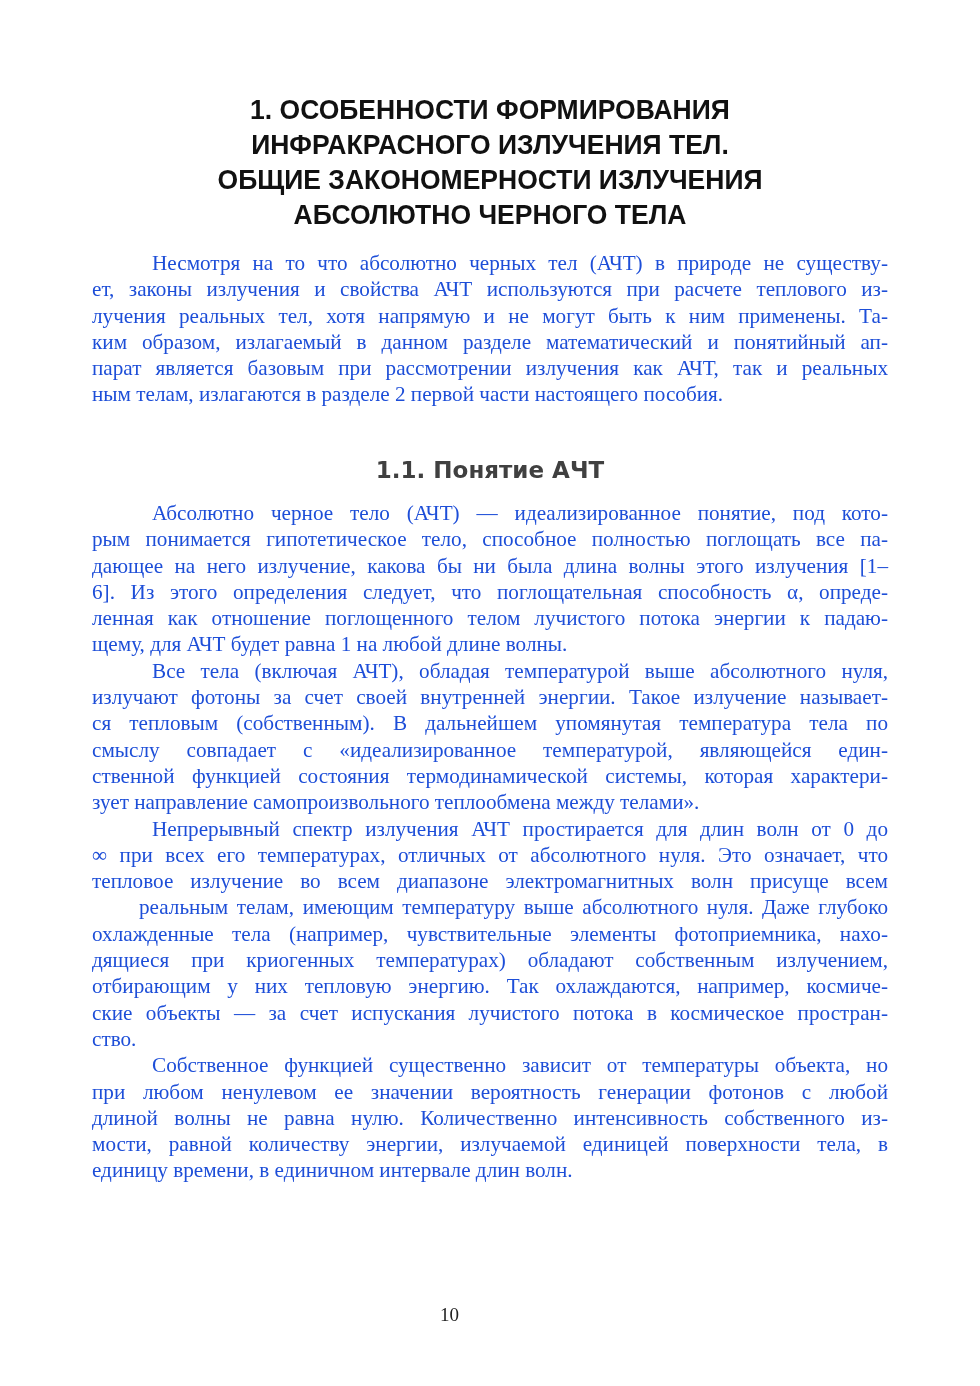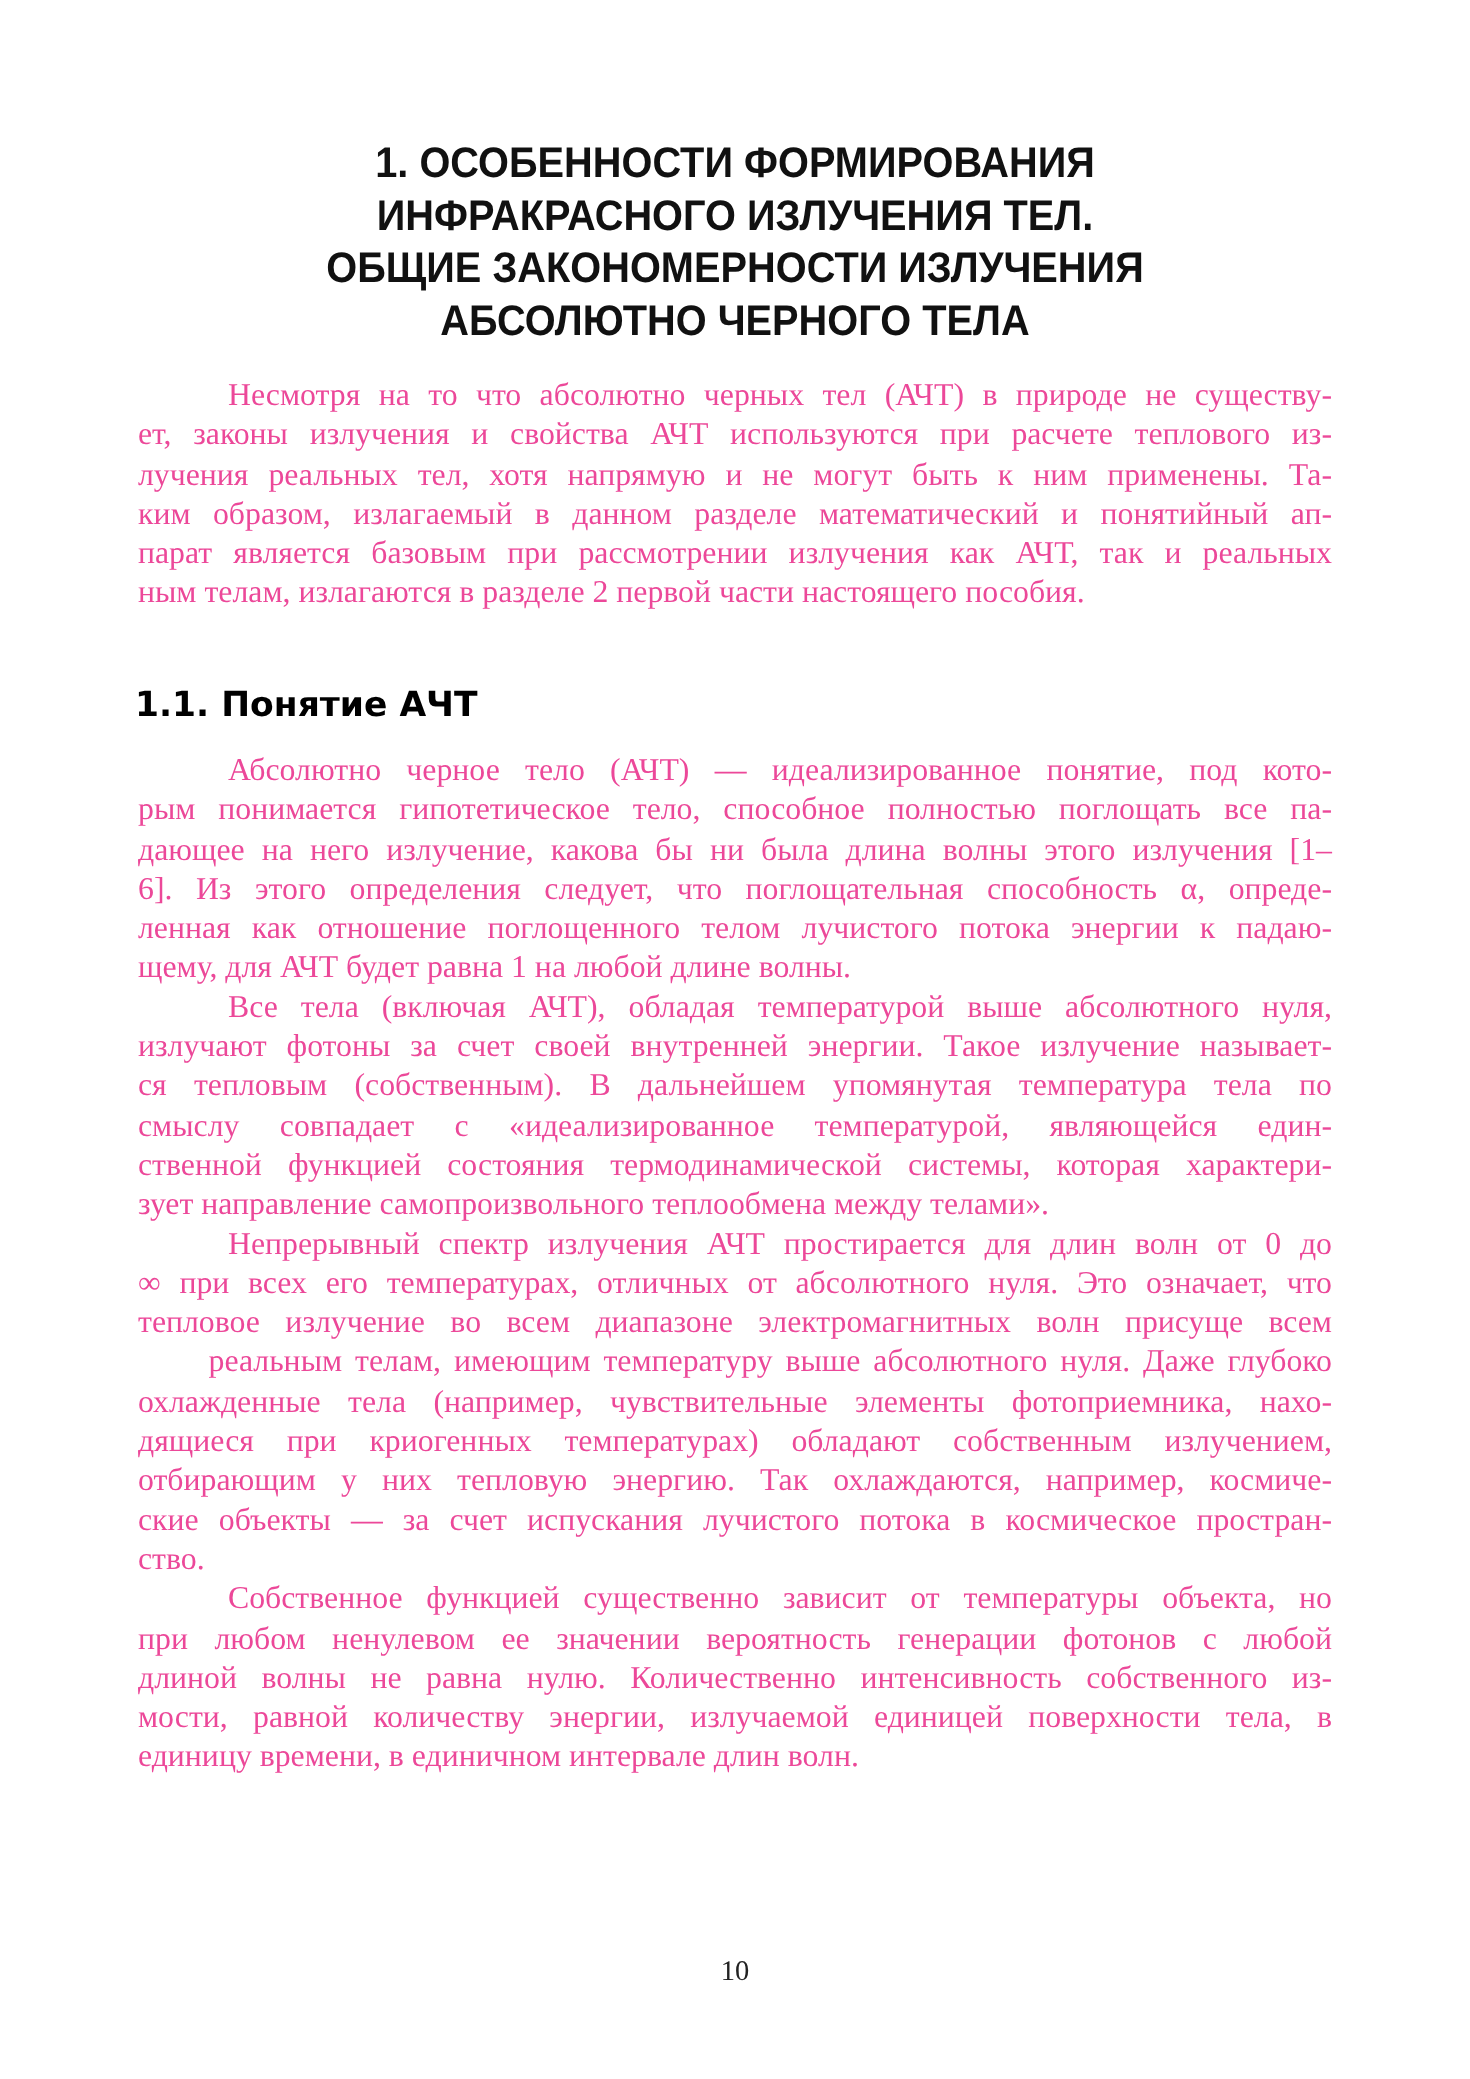--- a/index.html
+++ b/index.html
@@ -11,38 +11,39 @@
       font-family: "Liberation Sans", sans-serif;
       font-weight: bold; font-size: 28.5px; line-height: 35px;
       color: #111;
       transform: scaleX(0.93);
     }
     .chapter-title div { white-space: nowrap; }
     .body-block {
       position: absolute; left: 92px; width: 796px;
       font-family: "Liberation Serif", serif;
       font-size: 21.2px; line-height: 26.3px;
-      color: #ec4899;
+      color: #1d4ed8;
     }
     .line {
       display: block; white-space: nowrap;
       text-align: justify; text-align-last: justify;
       height: 26.3px;
     }
     .line.last { text-align-last: left; }
     .line.indent { padding-left: 60px; }
     .section-title {
       position: absolute; left: 90px; top: 455px; width: 800px;
+      text-align: center;
       font-family: "DejaVu Sans", sans-serif;
       font-weight: bold; font-size: 23px; line-height: 30px;
-      color: #000000;
+      color: #404040;
     }
     .page-number {
       position: absolute; left: 440px; top: 1304px; width: 100px;
-      text-align: center;
+      text-align: left;
       font-family: "Liberation Serif", serif;
       font-size: 19px; color: #222;
     }
   </style>
 </head>
 <body>
 
 <div class="page">
 
   <div class="chapter-title">

